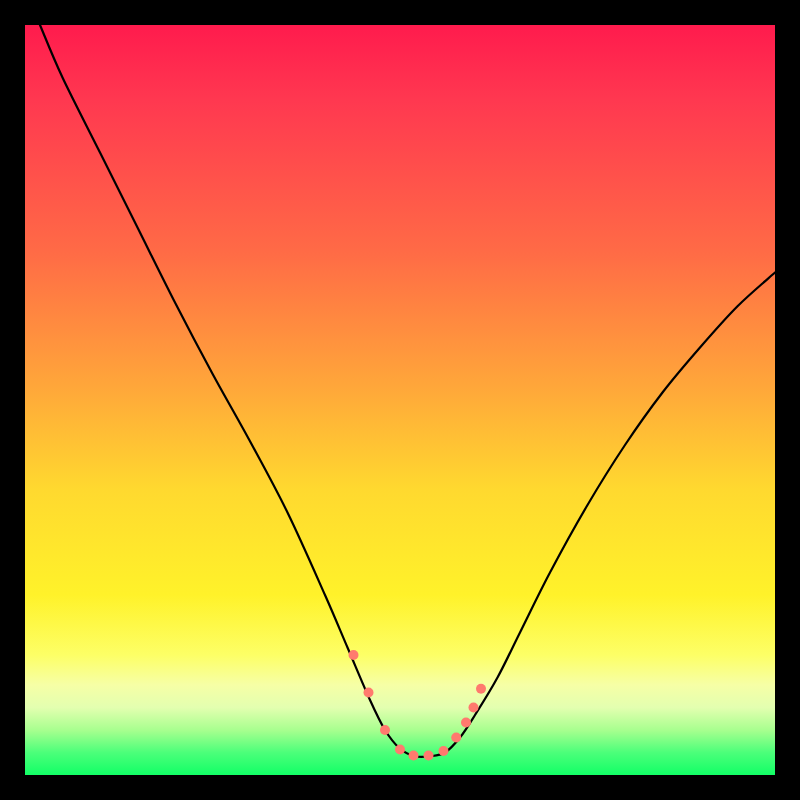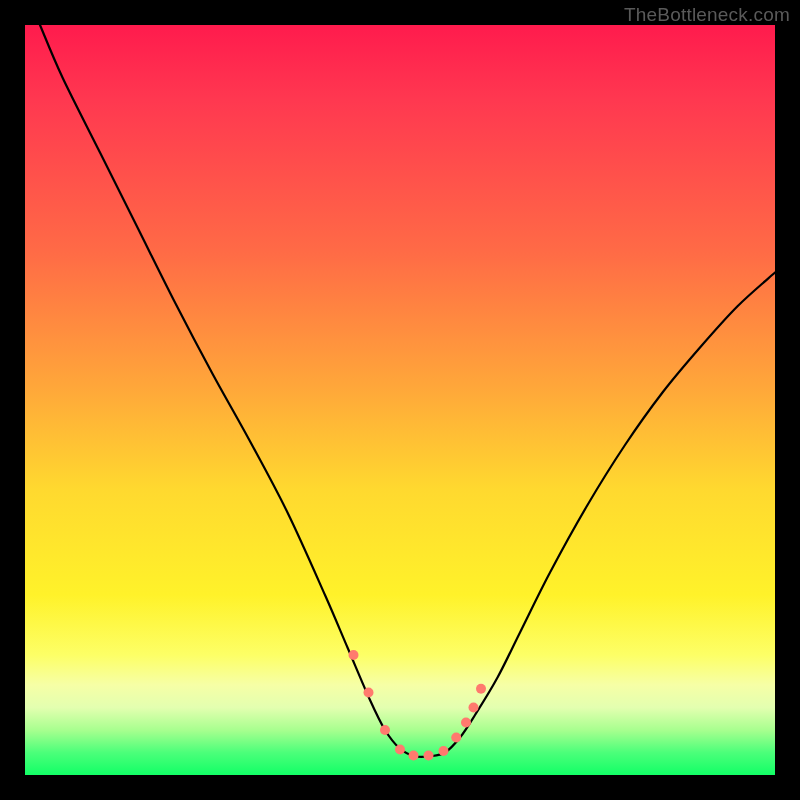--- a/index.html
+++ b/index.html
@@ -76,14 +76,13 @@
         <circle cx="388.5" cy="730.5" r="5" fill="#ff7a6e"></circle>
         <circle cx="403.49999999999994" cy="730.5" r="5" fill="#ff7a6e"></circle>
         <circle cx="418.49999999999994" cy="726" r="5" fill="#ff7a6e"></circle>
         <circle cx="431.24999999999994" cy="712.5" r="5" fill="#ff7a6e"></circle>
         <circle cx="441" cy="697.5" r="5" fill="#ff7a6e"></circle>
         <circle cx="448.5" cy="682.5" r="5" fill="#ff7a6e"></circle>
         <circle cx="456" cy="663.75" r="5" fill="#ff7a6e"></circle>
       </g>
   </svg>
 
-  <div class="watermark">TheBottleneck.com</div>
 </div>
 
 </body></html>

